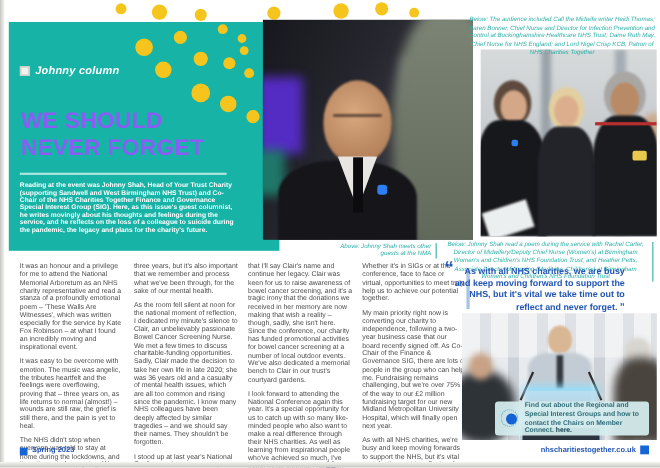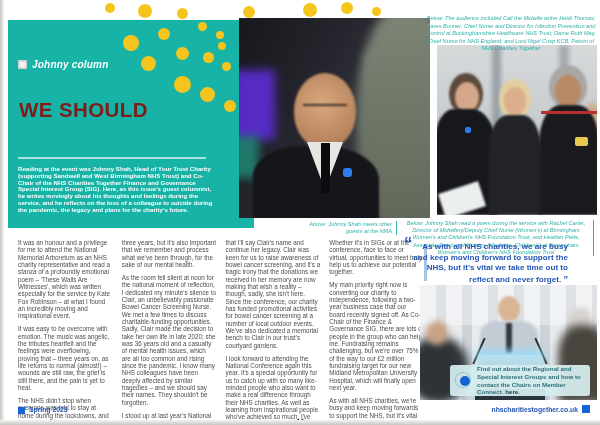--- a/index.html
+++ b/index.html
@@ -8,21 +8,21 @@
   .edge-left{position:absolute;left:0;top:0;width:4px;height:100%;
         background:linear-gradient(90deg,#c6c6c2,#f4f4f1);z-index:8;}
   .edge-bottom{position:absolute;left:0;bottom:0;width:100%;height:5px;
         background:linear-gradient(0deg,#c6c6c2,#f4f4f1);z-index:8;}
 
   
   .hero{position:absolute;left:8px;top:20px;width:246px;height:208px;background:#17b3a6;z-index:1;}
   .guest{position:absolute;left:18px;top:59px;display:flex;align-items:center;gap:5px;z-index:2;}
   .guest .sq{width:9px;height:9px;background:#f2f2ee;box-shadow:inset 0 0 0 1.5px #cfd2cc;}
   .guest .lbl{color:#ffffff;font-weight:bold;font-style:italic;font-size:10px;letter-spacing:.2px;}
-  .headline{position:absolute;left:19px;top:97px;color:#7f1d1d;font-weight:800;
+  .headline{position:absolute;left:19px;top:97px;color:#8b5cf6;font-weight:800;
         font-size:20.5px;line-height:25px;letter-spacing:.4px;z-index:2;}
   .divider{position:absolute;left:18px;top:157px;width:188px;height:1.5px;
         background:rgba(255,255,255,.65);z-index:2;}
   .intro{position:absolute;left:18px;top:166px;width:200px;color:#ffffff;font-weight:bold;
         font-size:6.1px;line-height:6.8px;z-index:2;}
 
   
   #dots{position:absolute;left:0;top:0;width:600px;height:425px;z-index:2;pointer-events:none;}
   .dot{position:absolute;border-radius:50%;background:#f6c51d;}
 
@@ -101,20 +101,21 @@
       <div class="dot" style="left: 372px; top: 7px; width: 9px; height: 9px;"></div>
     </div>
 
   <div class="guest">
     <span class="sq"></span>
     <span class="lbl">Johnny column</span>
   </div>
 
   <div class="headline">
     <div>WE SHOULD</div>
+    <div>NEVER FORGET</div>
   </div>
 
   <div class="divider"></div>
   <div class="intro">Reading at the event was Johnny Shah, Head of Your Trust Charity (supporting Sandwell and West Birmingham NHS Trust) and Co-Chair of the NHS Charities Together Finance and Governance Special Interest Group (SIG). Here, as this issue's guest columnist, he writes movingly about his thoughts and feelings during the service, and he reflects on the loss of a colleague to suicide during the pandemic, the legacy and plans for the charity's future.</div>
 
   <div class="photo ph-johnny">
     <div style="left:-6px;top:52px;width:42px;height:70px;background:#5f2ee0;filter:blur(5px);opacity:.85;"></div>
     <div style="left:-8px;top:118px;width:28px;height:42px;background:#1f8f7a;filter:blur(5px);opacity:.8;"></div>
     <div style="left:128px;top:35px;width:34px;height:135px;background:#9aa0a8;filter:blur(5px);opacity:.8;"></div>
     <div style="left:150px;top:58px;width:26px;height:60px;background:#6b5d52;filter:blur(4px);"></div>

